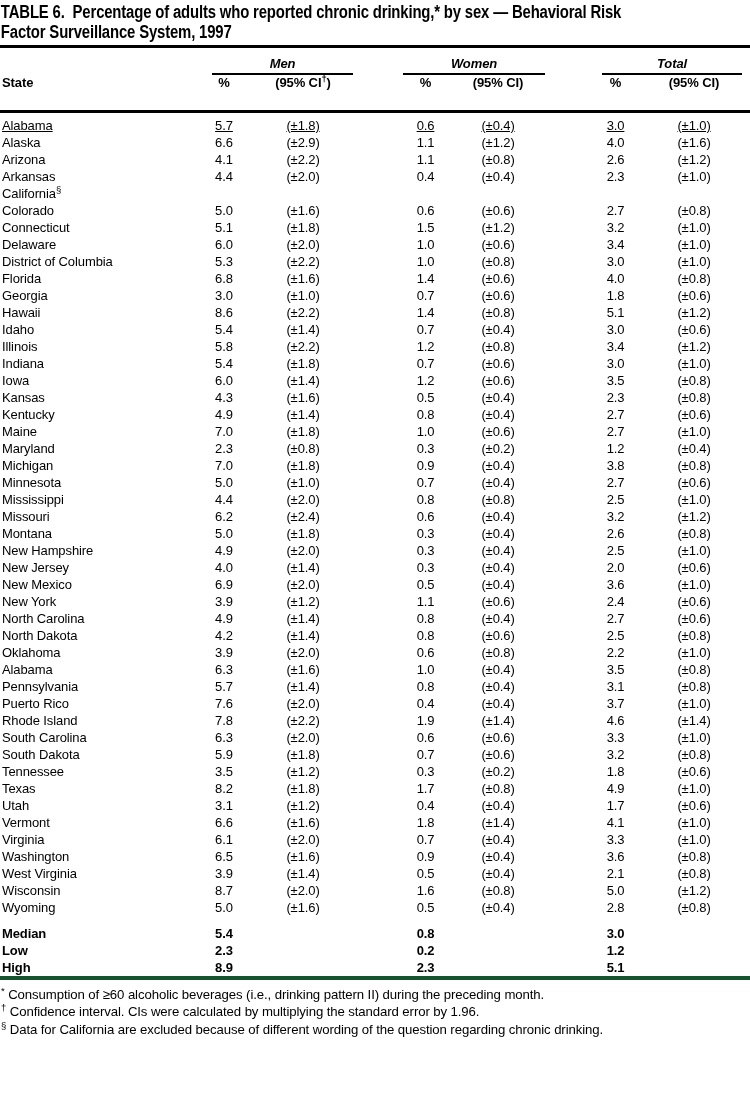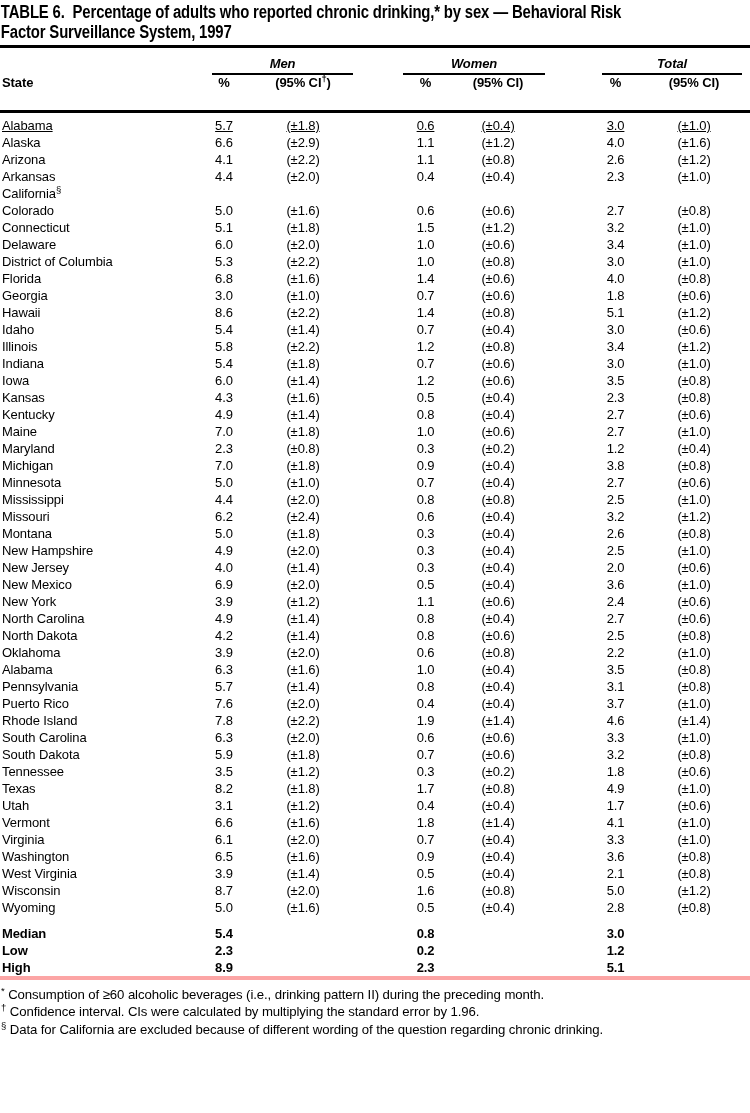--- a/index.html
+++ b/index.html
@@ -46,21 +46,21 @@
     line-height: 15px;
   }
   .grp-men   { margin-left: 12px; margin-right: 5px; }
   .grp-women { margin-left: 0;    margin-right: 3px; text-align: center; }
   .grp-total { margin-left: 9px;  margin-right: 8px; }
   .sub-row th { vertical-align: bottom; height: 27px; padding-bottom: 20px; }
   tbody td { line-height: 17px; vertical-align: bottom; }
   tbody.data tr:first-child td { padding-top: 4px; text-decoration: underline; }
   tbody.summary td { font-weight: bold; }
   tbody.summary tr:first-child td { padding-top: 9px; }
-  tbody.summary { border-bottom: 4px solid #fca5a5; }
+  tbody.summary { border-bottom: 4px solid #14532d; }
   sup { font-size: 9.5px; line-height: 0; }
   
   .footnotes { margin: 6px 0 0 1px; }
   .footnote {
     font-size: 13.2px;
     line-height: 17.5px;
     letter-spacing: -0.1px;
     white-space: nowrap;
   }
 </style>

